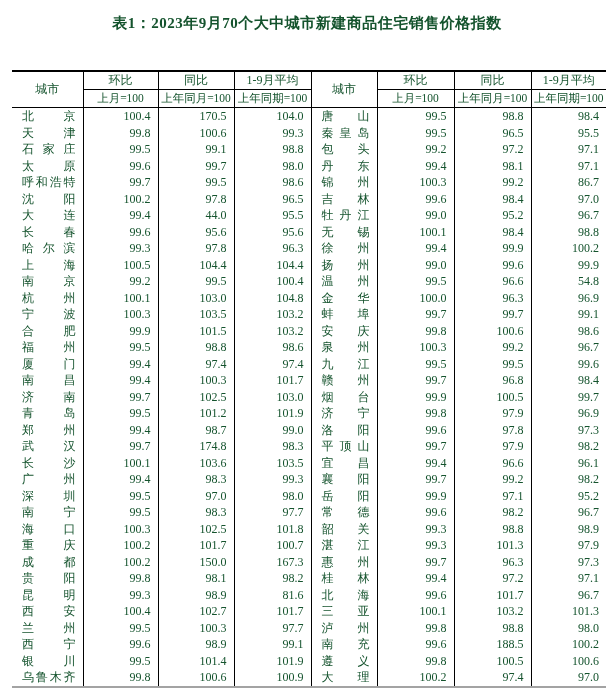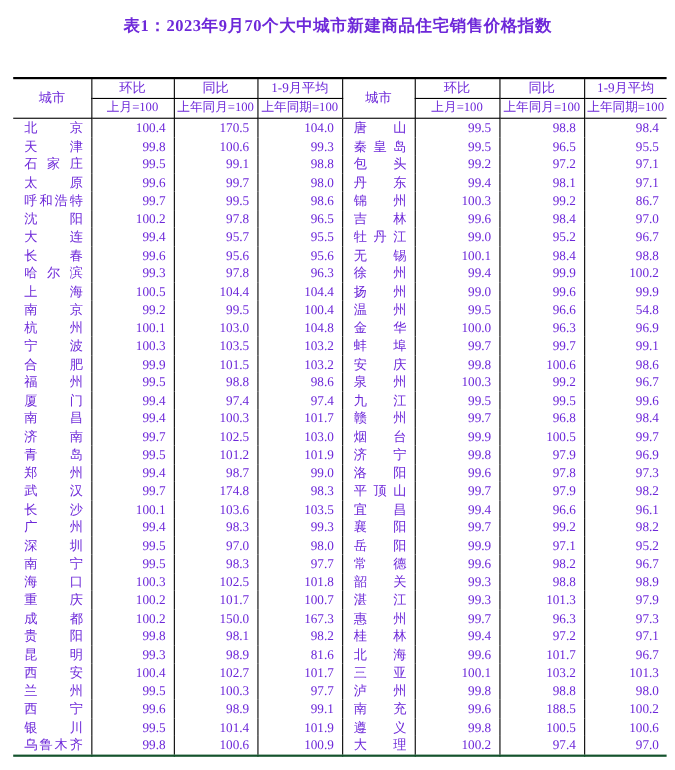--- a/index.html
+++ b/index.html
@@ -1,41 +1,41 @@
 <!DOCTYPE html>
 <html><head>
 <meta charset="utf-8">
 <style>
   html, body { margin: 0; padding: 0; background: #ffffff; }
   .page {
     position: relative;
     width: 614px;
     height: 700px;
     background: #ffffff;
-    color: #6d28d9;
+    color: #14532d;
     font-family: "Liberation Serif", "DejaVu Serif", serif;
     overflow: hidden;
   }
   .title {
     margin: 0;
     padding-top: 14px;
     text-align: center;
     font-size: 15px;
     font-weight: bold;
     letter-spacing: 0.5px;
   }
   table.idx {
     position: absolute;
     left: 12px;
     top: 70px;
     width: 594px;
     border-collapse: collapse;
     table-layout: fixed;
     border-top: 2px solid #000;
-    border-bottom: 2px solid #14532d;
+    border-bottom: 2px solid #a3a3a3;
     font-size: 12px;
     font-family: Liberation Serif, serif;
   }
   th, td {
     padding: 0;
     font-weight: normal;
     white-space: nowrap;
     overflow: hidden;
   }
   th { border-right: 1px solid #000; text-align: center; height: 17px; line-height: 17px; }
@@ -215,21 +215,21 @@
           <td class="num">97.0</td>
         </tr>
         <tr>
           <td class="city">
             <span class="jc">
               <span>大</span>
               <span>连</span>
             </span>
           </td>
           <td class="num">99.4</td>
-          <td class="num">95.7</td>
+          <td class="num">44.0</td>
           <td class="num">95.5</td>
           <td class="city">
             <span class="jc">
               <span>牡</span>
               <span>丹</span>
               <span>江</span>
             </span>
           </td>
           <td class="num">99.0</td>
           <td class="num">95.2</td>

